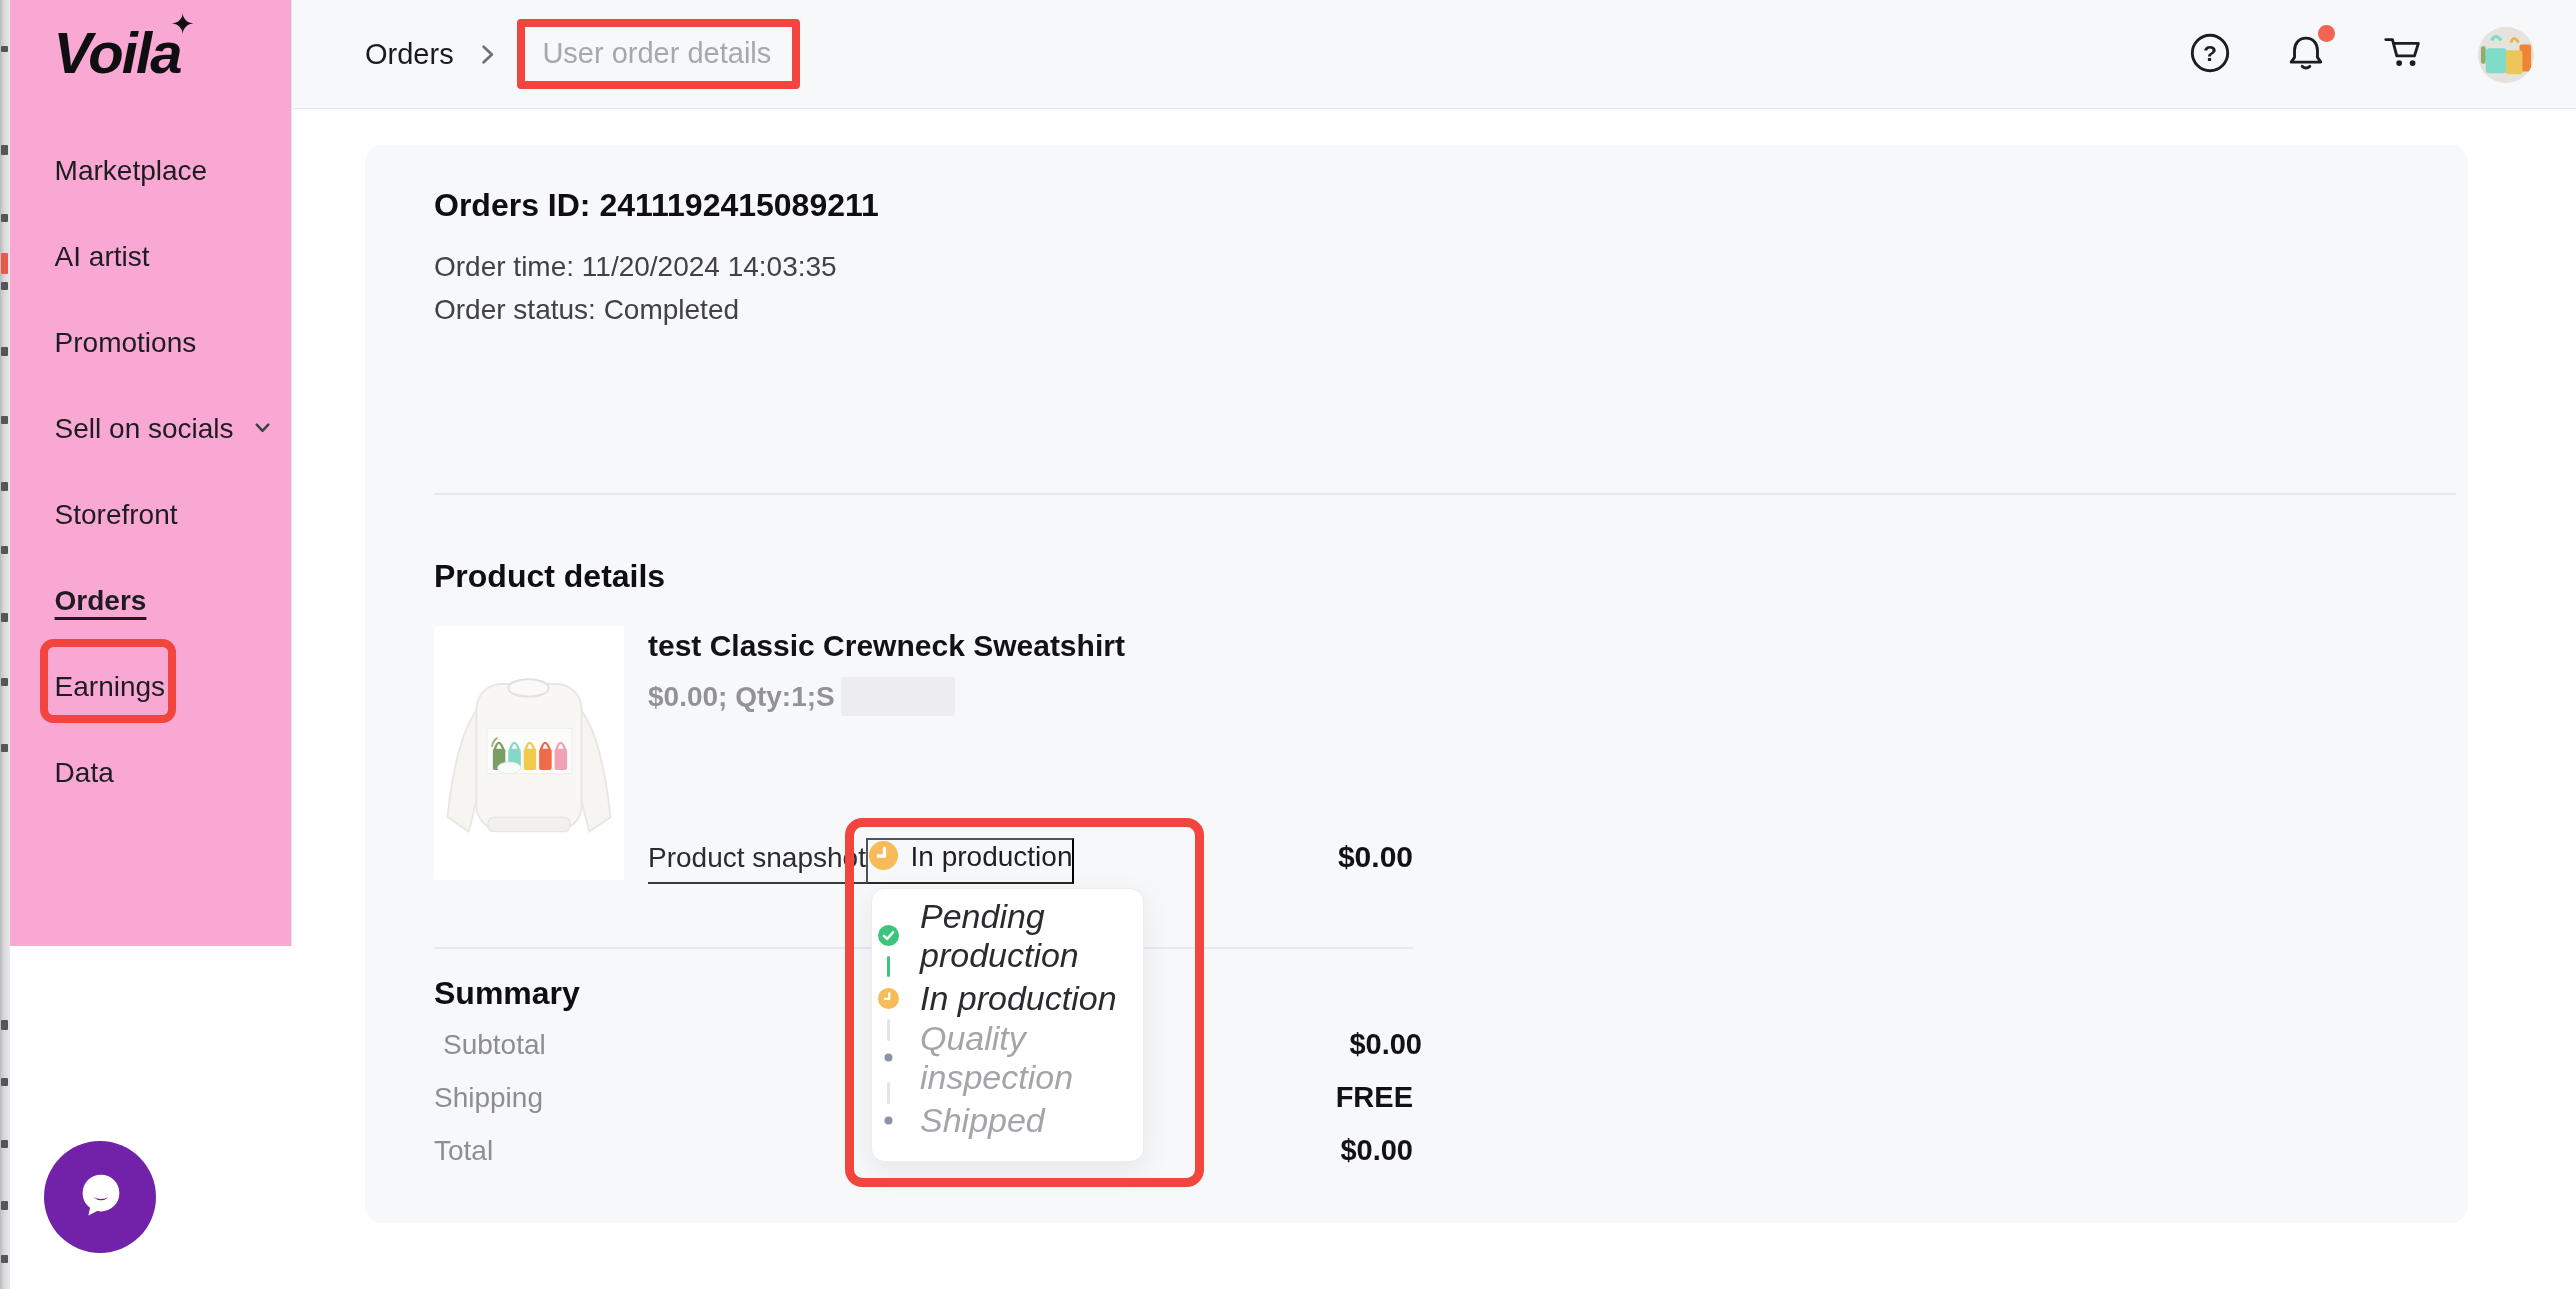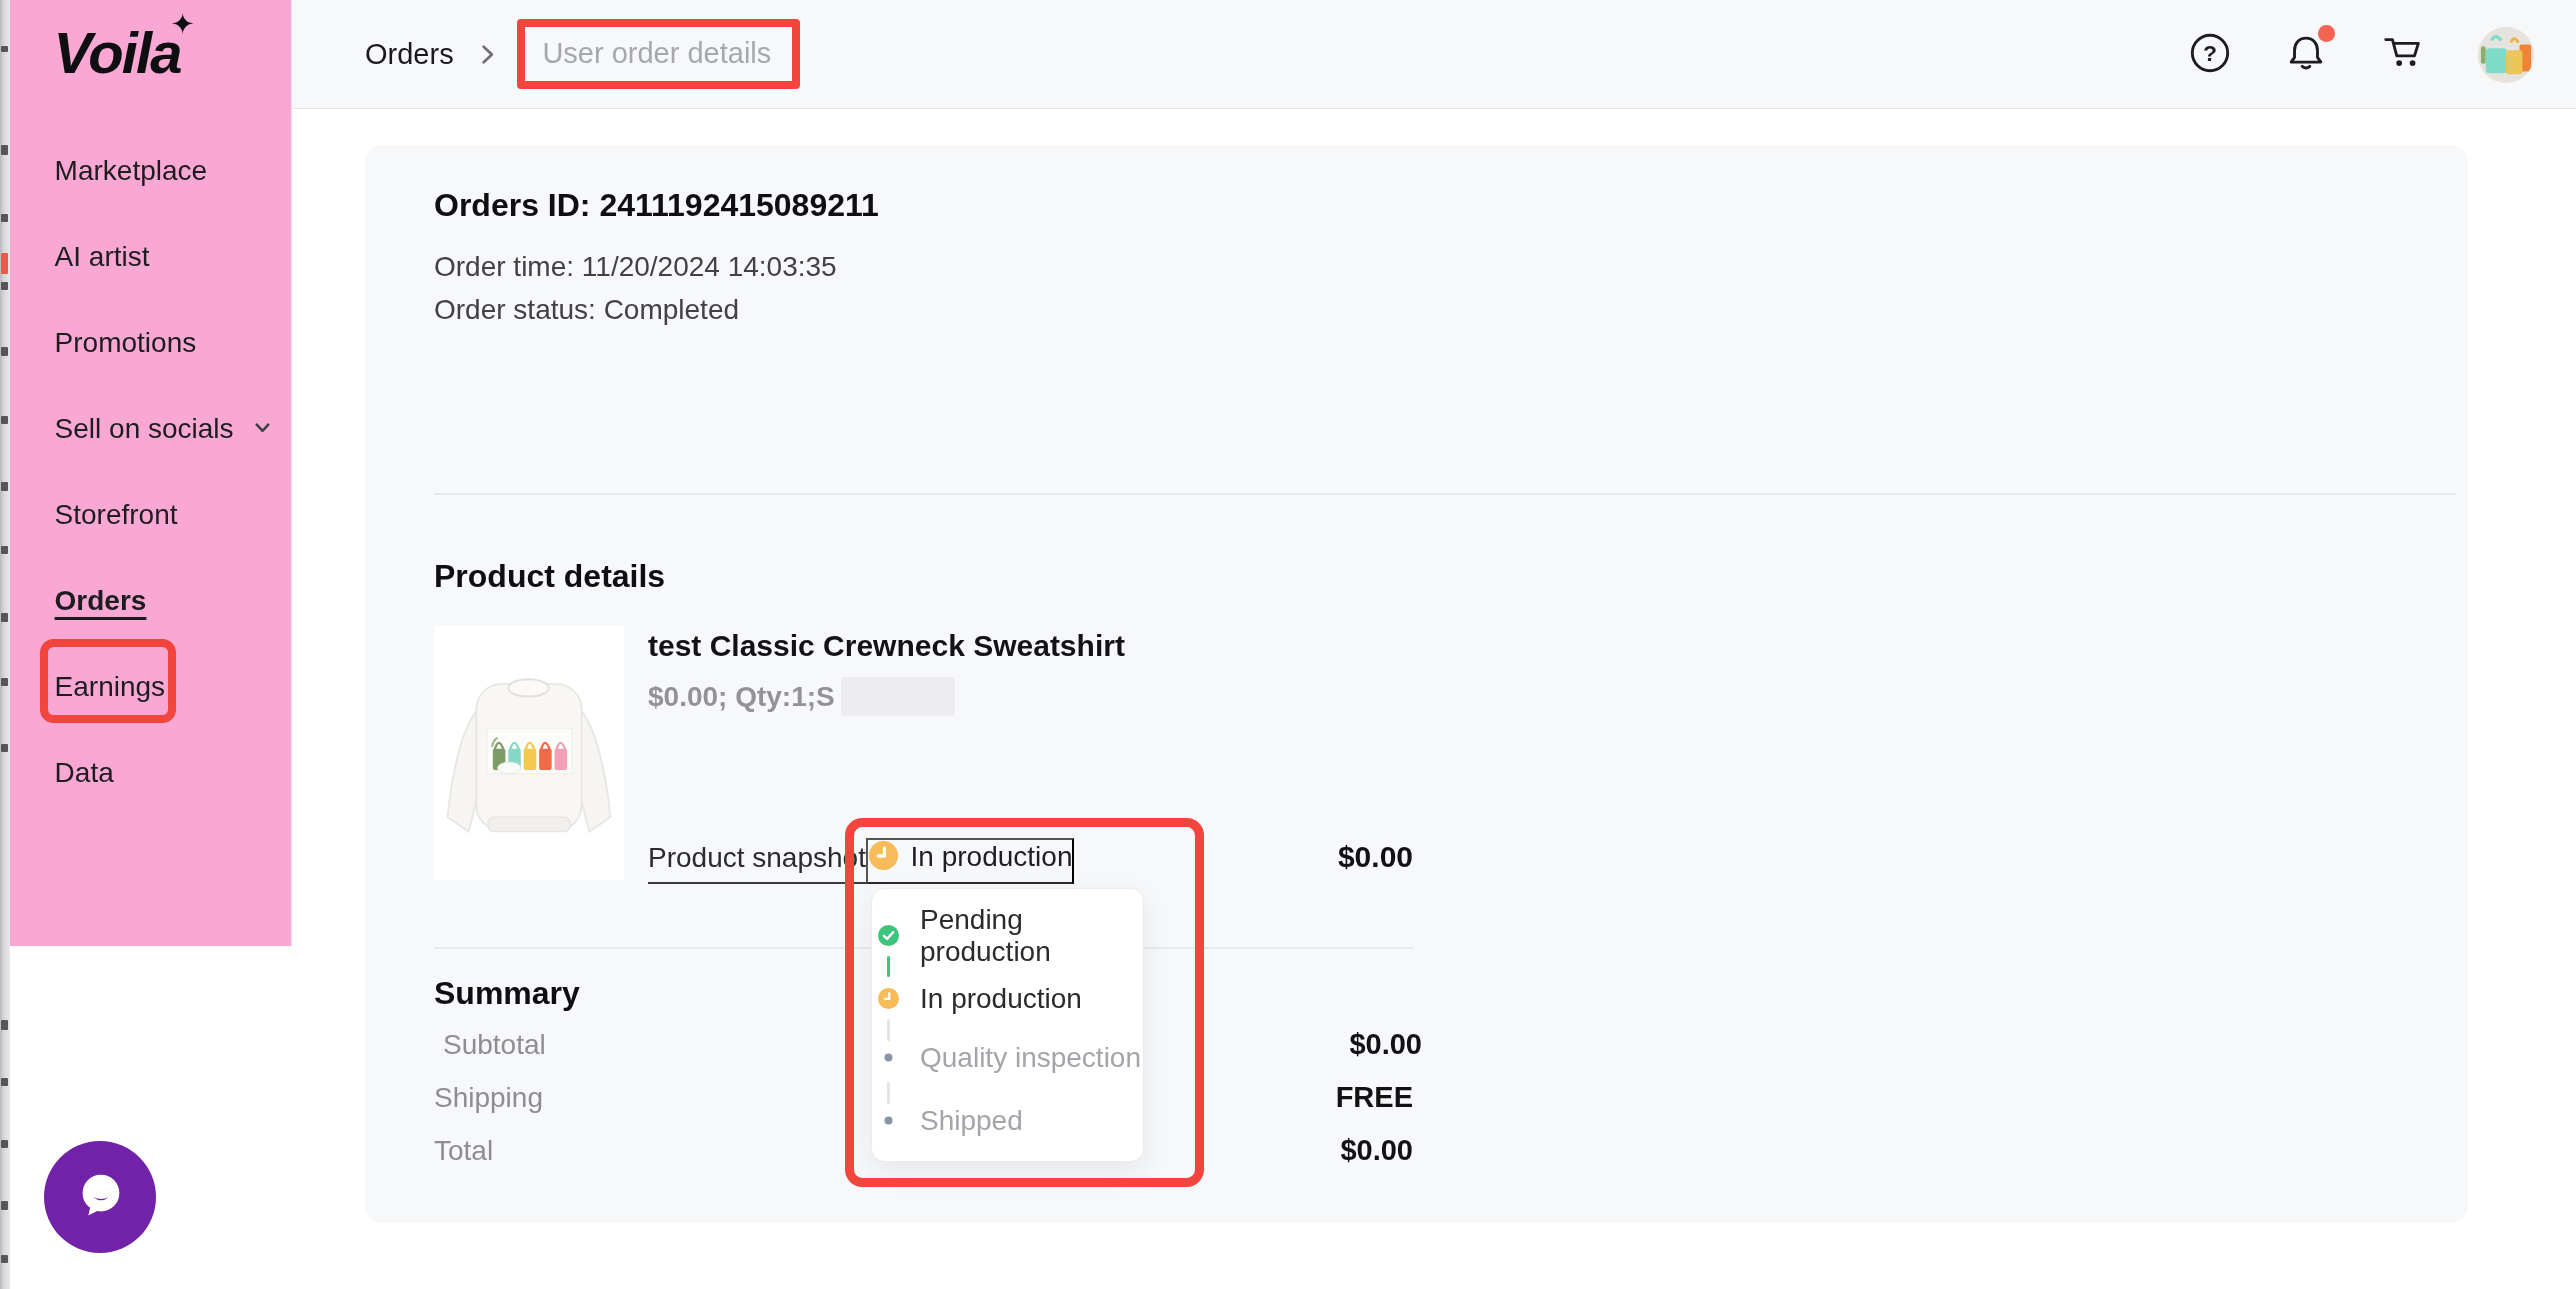--- a/index.html
+++ b/index.html
@@ -135,21 +135,21 @@
 
   
   .popover {
     position: absolute; left: 871px; top: 888px; width: 273px; height: 274px;
     background: #ffffff; border: 1.9px solid #ececf0; border-radius: 13.5px;
     box-shadow: 0 9.6px 29px rgba(31,35,41,0.08); z-index: 6;
   }
   .step { position: absolute; left: 0; width: 100%; display: flex; align-items: center; }
   .step .s-icon { position: absolute; left: 5.8px; width: 21px; display: flex; justify-content: center; }
   .step .s-dot-icon { position: absolute; left: 5.8px; width: 21px; display: flex; justify-content: center; }
-  .step .s-text { margin-left: 48px; font-size: 28px; }
+  .step .s-text { margin-left: 48px; font-size: 34px; font-style: italic; }
   .step.state-done .s-text, .step.state-current .s-text { color: #2b2b2f; }
   .step.state-upcoming .s-text { color: #a4a4aa; }
   .step-0 { top: 30px; height: 33px; } .step-1 { top: 93px; height: 33px; }
   .step-2 { top: 156px; height: 25px; } .step-3 { top: 219px; height: 25px; }
   .connector { position: absolute; left: 15px; width: 2.9px; border-radius: 1.9px; }
   .conn-0 { top: 67px; height: 21px; background: #3ec57d; }
   .conn-1 { top: 130px; height: 22px; background: #e4e4e8; }
   .conn-2 { top: 193px; height: 22px; background: #e4e4e8; }
 
   

